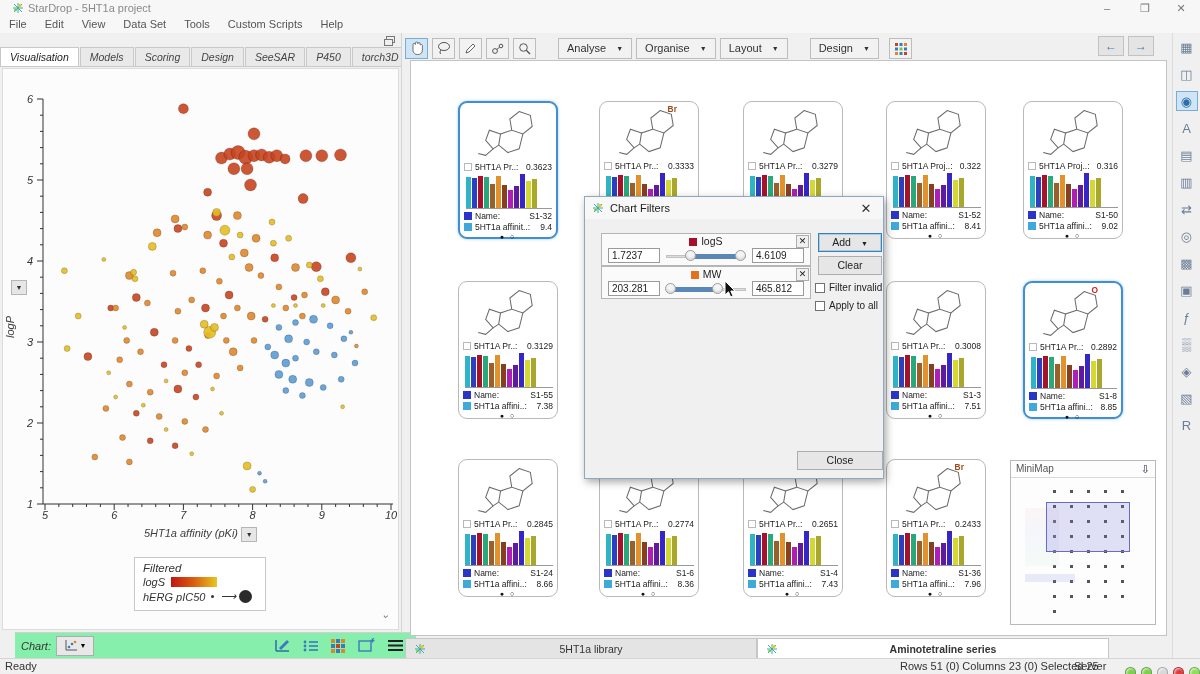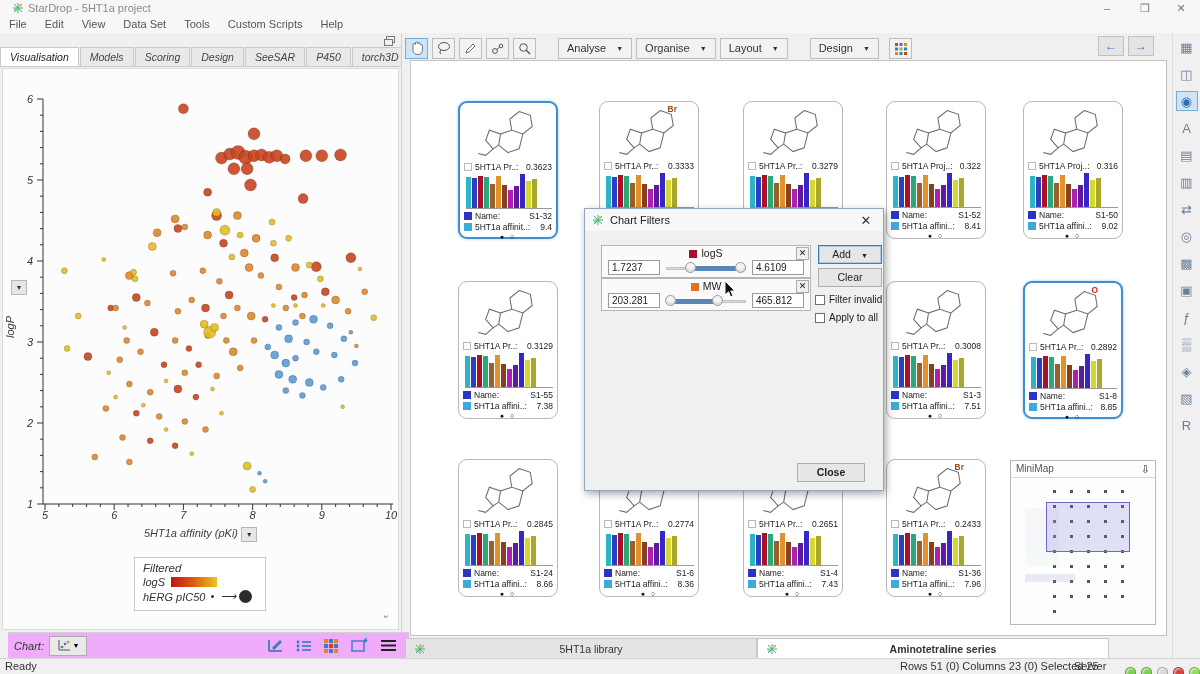--- a/index.html
+++ b/index.html
@@ -26,21 +26,21 @@
   #xlabel-row { position:absolute; left:0; top:458px; width:100%; text-align:center; font-size:11px; color:#404040; }
   .axis-dd { display:inline-block; width:16px; height:15px; background:#e6e6e6; border:1px solid #b5b5b5; font-size:7px; color:#333; text-align:center; line-height:14px; vertical-align:middle; }
   #legendbox { position:absolute; left:131px; top:488px; width:132px; height:54px; background:#fff; border:1px solid #c9c9c9; padding:4px 8px; }
   #legendbox .lg-t { font-size:11.5px; color:#333; }
   .lg-row { display:flex; align-items:center; margin-top:2px; font-size:11px; color:#333; }
   #lg-grad { width:46px; height:10px; margin-left:6px; background:linear-gradient(90deg,#c11414,#e07818,#efd margen); background:linear-gradient(90deg,#c11414,#d95f10,#e8c61e); }
   #lg-dot-s { width:3px; height:3px; border-radius:50%; background:#333; margin:0 3px 0 6px; }
   #lg-arrow { font-size:11px; color:#333; margin:0 3px; }
   #lg-dot-b { width:13px; height:13px; border-radius:50%; background:#2b2b2b; }
   #plot-chevron { position:absolute; right:8px; bottom:8px; color:#888; font-size:11px; }
-  #chartbar { position:absolute; left:8px; top:599px; width:401px; height:26px; background:#f0abfc; border-top:1px solid #d0d0d0; display:flex; align-items:center; }
+  #chartbar { position:absolute; left:15px; top:599px; width:401px; height:26px; background:#86efac; border-top:1px solid #d0d0d0; display:flex; align-items:center; }
   #chartbar .cb-label { font-size:11px; color:#333; margin:0 5px 0 6px; }
   #chart-type-btn { width:38px; height:20px; background:#e8e8e8; border:1px solid #adadad; display:flex; align-items:center; justify-content:center; gap:2px; }
   #cb-icons { margin-left:auto; display:flex; align-items:center; gap:12px; padding-right:12px; }
 
   
   #rtoolbar { left:405px; top:36px; width:763px; height:24px; display:flex; align-items:center; gap:4px; }
   .toolbtn { width:23px; height:21px; background:#f2f2f2; border:1px solid #bdbdbd; display:flex; align-items:center; justify-content:center; }
   .toolbtn.sel { background:#cfe4f5; border-color:#78aed3; }
   .ddbtn { height:21px; background:#f2f2f2; border:1px solid #bdbdbd; font-size:11px; color:#333; padding:0 8px; display:flex; align-items:center; gap:10px; margin-left:4px; }
   .ddbtn .car { font-size:7px; color:#333; }
@@ -55,41 +55,41 @@
   .crow { display:flex; align-items:center; font-size:8.5px; color:#222; height:11px; }
   .crow .sw { width:8px; height:8px; margin-right:3px; flex:none; }
   .crow .cb { width:8px; height:8px; border:1px solid #b9b9b9; background:#fff; margin-right:3px; flex:none; }
   .crow .lb { white-space:nowrap; overflow:hidden; }
   .crow .vl { margin-left:auto; padding-left:2px; }
   .bars { height:36px; display:flex; align-items:flex-end; gap:1px; margin:1px 0 1px 2px; border-bottom:1px solid #999; }
   .bars div { width:5px; }
   .cdots { text-align:center; font-size:7px; color:#111; letter-spacing:2px; margin-top:1px; }
 
   
-  #dialog { left:584px; top:208px; width:300px; height:283px; background:#f0f0f0; border:1px solid #8fa8bd; box-shadow:2px 3px 8px rgba(0,0,0,.35); z-index:50; }
+  #dialog { left:584px; top:196px; width:300px; height:283px; background:#f0f0f0; border:1px solid #8fa8bd; box-shadow:2px 3px 8px rgba(0,0,0,.35); z-index:50; }
   #dlg-title { height:22px; display:flex; align-items:center; padding:0 7px; background:#f7f7f7; }
   #dlg-title .t { font-size:11px; color:#222; margin-left:6px; }
   #dlg-close { margin-left:auto; font-size:13px; color:#333; width:20px; text-align:center; }
   .filterbox { position:absolute; left:16px; width:210px; height:33px; background:#fafafa; border:1px solid #b5b5b5; }
   .fb-head { text-align:center; font-size:10.5px; color:#222; height:14px; line-height:14px; }
   .fb-head .sw { display:inline-block; width:8px; height:8px; vertical-align:-1px; margin-right:4px; }
   .fb-x { position:absolute; right:1px; top:1px; width:13px; height:13px; border:1px solid #adadad; background:#f0f0f0; font-size:9px; line-height:11px; text-align:center; color:#222; }
   .fb-row { display:flex; align-items:center; padding:0 6px; gap:6px; }
   .fb-in { width:52px; height:15px; background:#fff; border:1px solid #9a9a9a; font-size:10px; color:#222; padding:0 3px; font-family:"Liberation Sans",sans-serif; }
   .slider { flex:1; height:14px; position:relative; }
   .sl-track { position:absolute; left:0; right:0; top:6px; height:3px; background:#dcdcdc; border:1px solid #c2c2c2; }
   .sl-fill { position:absolute; top:5px; height:5px; background:#5a86b8; }
   .sl-h { position:absolute; top:1px; width:11px; height:11px; border-radius:50%; background:#f4f4f4; border:1px solid #9a9a9a; box-shadow:inset 0 -2px 2px rgba(0,0,0,.1); }
   .dlg-btn { position:absolute; width:64px; height:19px; background:#e6e6e6; border:1px solid #adadad; font-size:10.5px; color:#222; text-align:center; line-height:17px; }
   #btn-add { left:233px; top:36px; border:1px solid #3c7fb1; box-shadow:0 0 0 1px #a8cbe8 inset; }
   #btn-add .car { font-size:7px; margin-left:10px; }
   #btn-clear { left:233px; top:59px; }
   .dlg-chk { position:absolute; left:230px; display:flex; align-items:center; font-size:10px; color:#222; gap:4px; }
   .dlg-chk .bx { width:10px; height:10px; border:1px solid #707070; background:#fff; flex:none; }
-  #btn-close { left:212px; top:254px; width:68px;font-weight:bold; }
+  #btn-close { left:212px; top:254px; width:86px; }
 
   
   #minimap { left:1010px; top:460px; width:146px; height:165px; background:#fdfdfd; border:1px solid #b9b9b9; z-index:20; }
   #mm-head { height:17px; border-bottom:1px solid #d8d8d8; font-size:10px; color:#555; padding:2px 5px; display:flex; }
   #mm-pin { margin-left:auto; color:#335; font-size:11px; }
   #mm-body { position:relative; height:146px; }
   #mm-sel { position:absolute; left:35px; top:24px; width:84px; height:50px; background:rgba(120,120,220,.22); border:1px solid #6a6ac8; }
   .mm-ghost { position:absolute; opacity:.18; }
 
   

